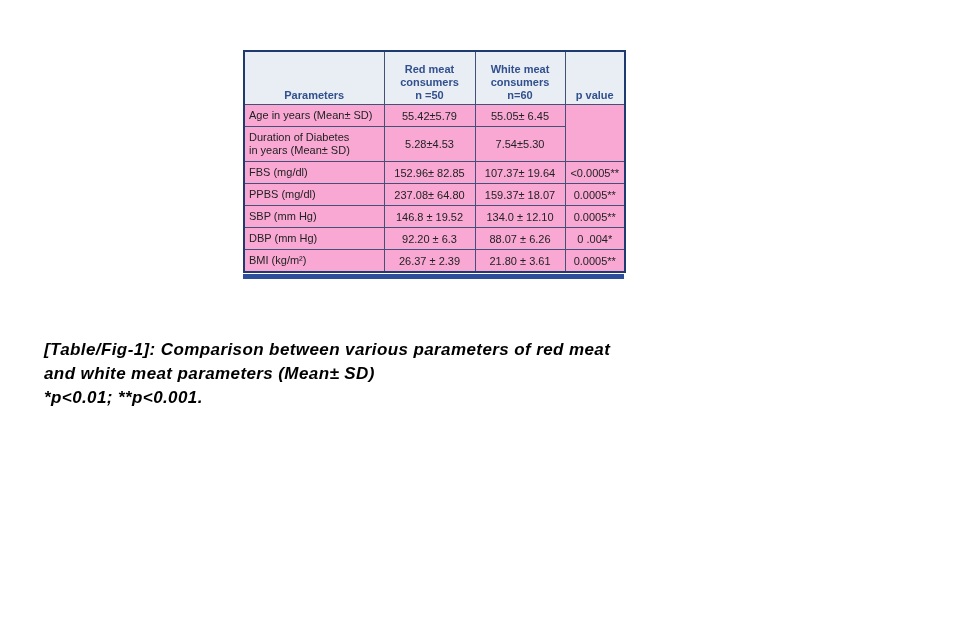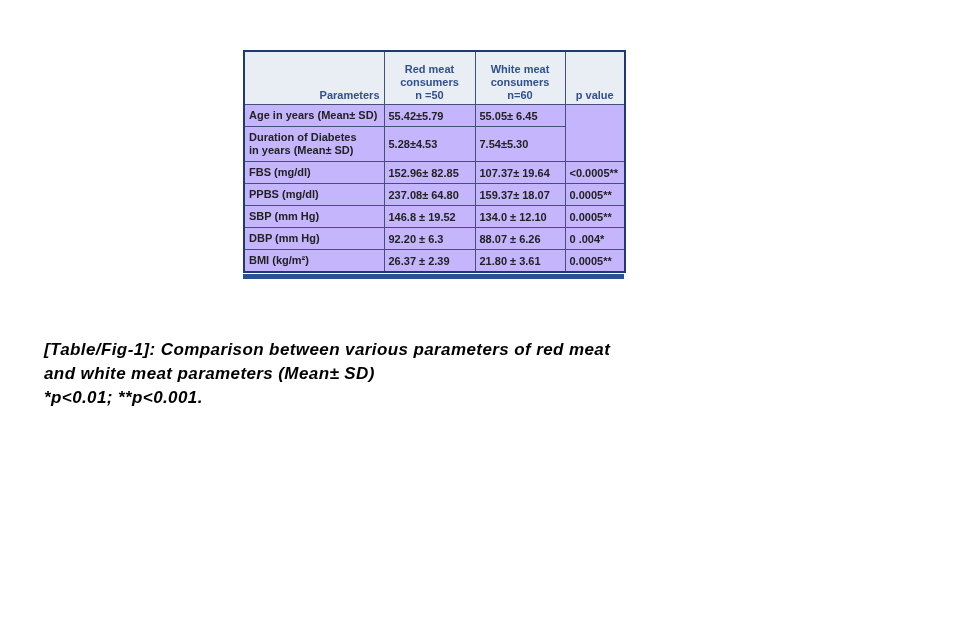--- a/index.html
+++ b/index.html
@@ -35,40 +35,39 @@
   }
   table.cmp thead th {
     background: #e9edf4;
     color: #31508e;
     font-weight: bold;
     vertical-align: bottom;
     height: 48px;
     line-height: 13px;
   }
   th.h-left {
-    text-align: right;
+    text-align: center;
     padding-left: 5px;
   }
   th.h-center {
     text-align: center;
     white-space: pre-line;
   }
   td {
     color: #222222;
-    background: #c4b5fd;
-    font-weight: bold;
+    background: #f9a8d4;
   }
   td.param {
     text-align: left;
     padding-left: 5px;
     white-space: pre-line;
     line-height: 13px;
   }
   td.num {
-    text-align: left;
+    text-align: center;
   }
   tr.r-normal td { height: 17px; }
   tr.r-tall td { height: 30px; }
   .bottom-bar {
     height: 5px;
     background: #2d4f9b;
     margin-top: 1px;
     width: 381px;
   }
   .caption {

